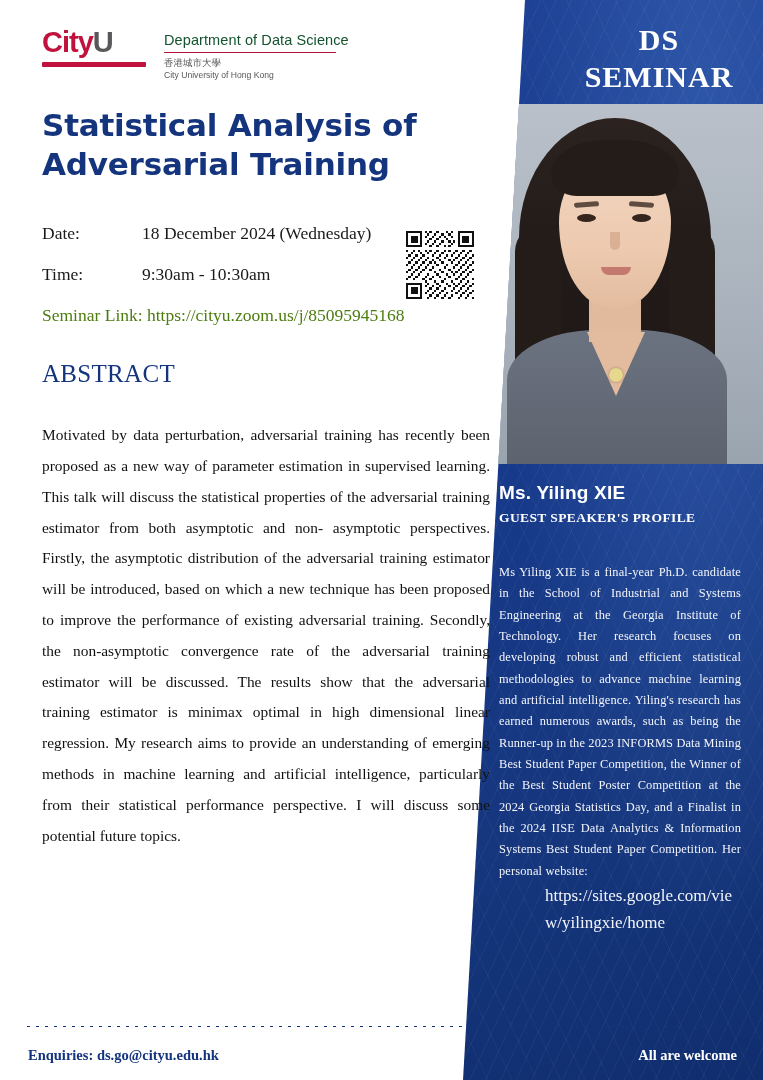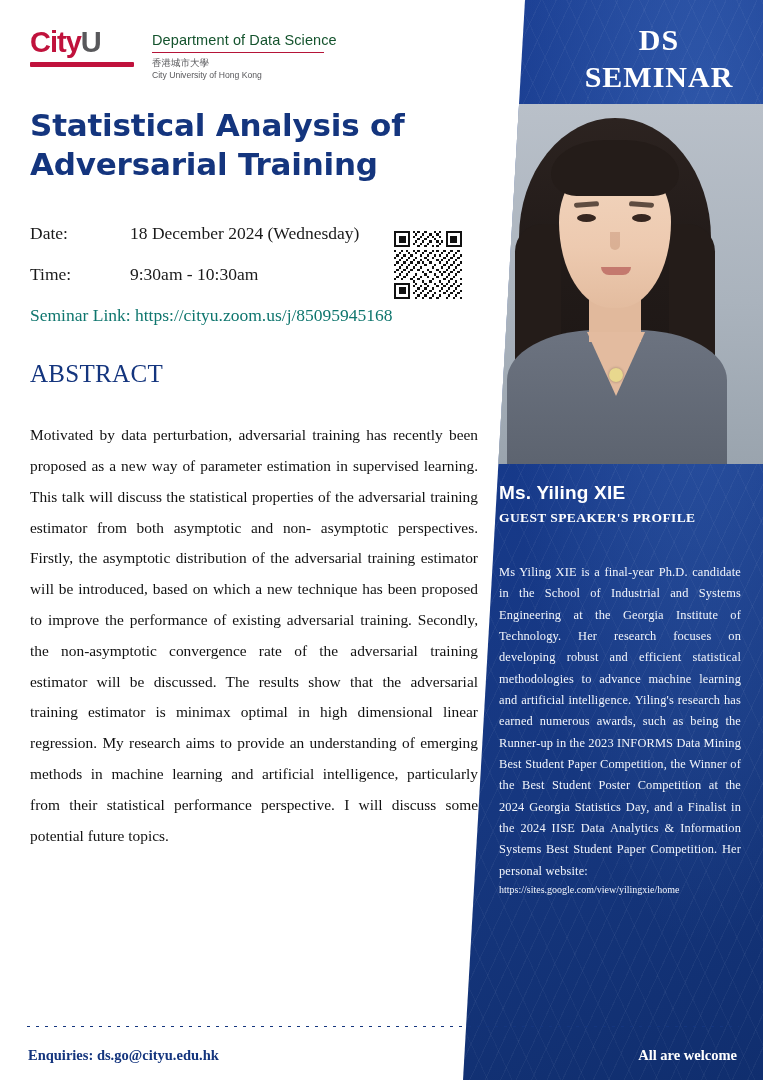--- a/index.html
+++ b/index.html
@@ -132,30 +132,31 @@
   .speaker-bio {
     font-family: "Liberation Serif", serif;
     font-size: 12.4px;
     line-height: 1.72;
     text-align: justify;
     letter-spacing: .15px;
     color: #f2f5fb;
   }
   .speaker-site {
     font-family: "Liberation Serif", serif;
-    font-size: 10px;
+    font-size: 17px;
     line-height: 1.6;
     color: #f2f5fb;
     word-break: break-all;
+    margin-left: 46px;
   }
 
   
   .left {
     position: absolute;
-    top: 0; left: 0;
+    top: 0; left: 12px;
     width: 512px; height: 797px;
     padding: 28px 22px 0 30px;
   }
   .brand-row { display: flex; align-items: flex-start; gap: 14px; margin-bottom: 10px; }
   .cityu-logo { width: 108px; }
   .cityu-word {
     font-family: "Liberation Sans", sans-serif;
     font-weight: bold;
     font-size: 29px;
     letter-spacing: -1px;
@@ -199,21 +200,21 @@
     font-size: 17.5px;
     color: #1a1a1a;
     margin-bottom: 20px;
     gap: 32px;
   }
   .meta-label { width: 68px; }
   .meta-value { }
   .seminar-link {
     font-family: "Liberation Serif", serif;
     font-size: 17.5px;
-    color: #0f766e;
+    color: #4d7c0f;
     margin-top: 2px;
   }
 
   .qr {
     position: absolute;
     right: 28px; top: 8px;
     width: 68px; height: 68px;
     background: #ffffff;
   }
   .qr svg { display: block; }

